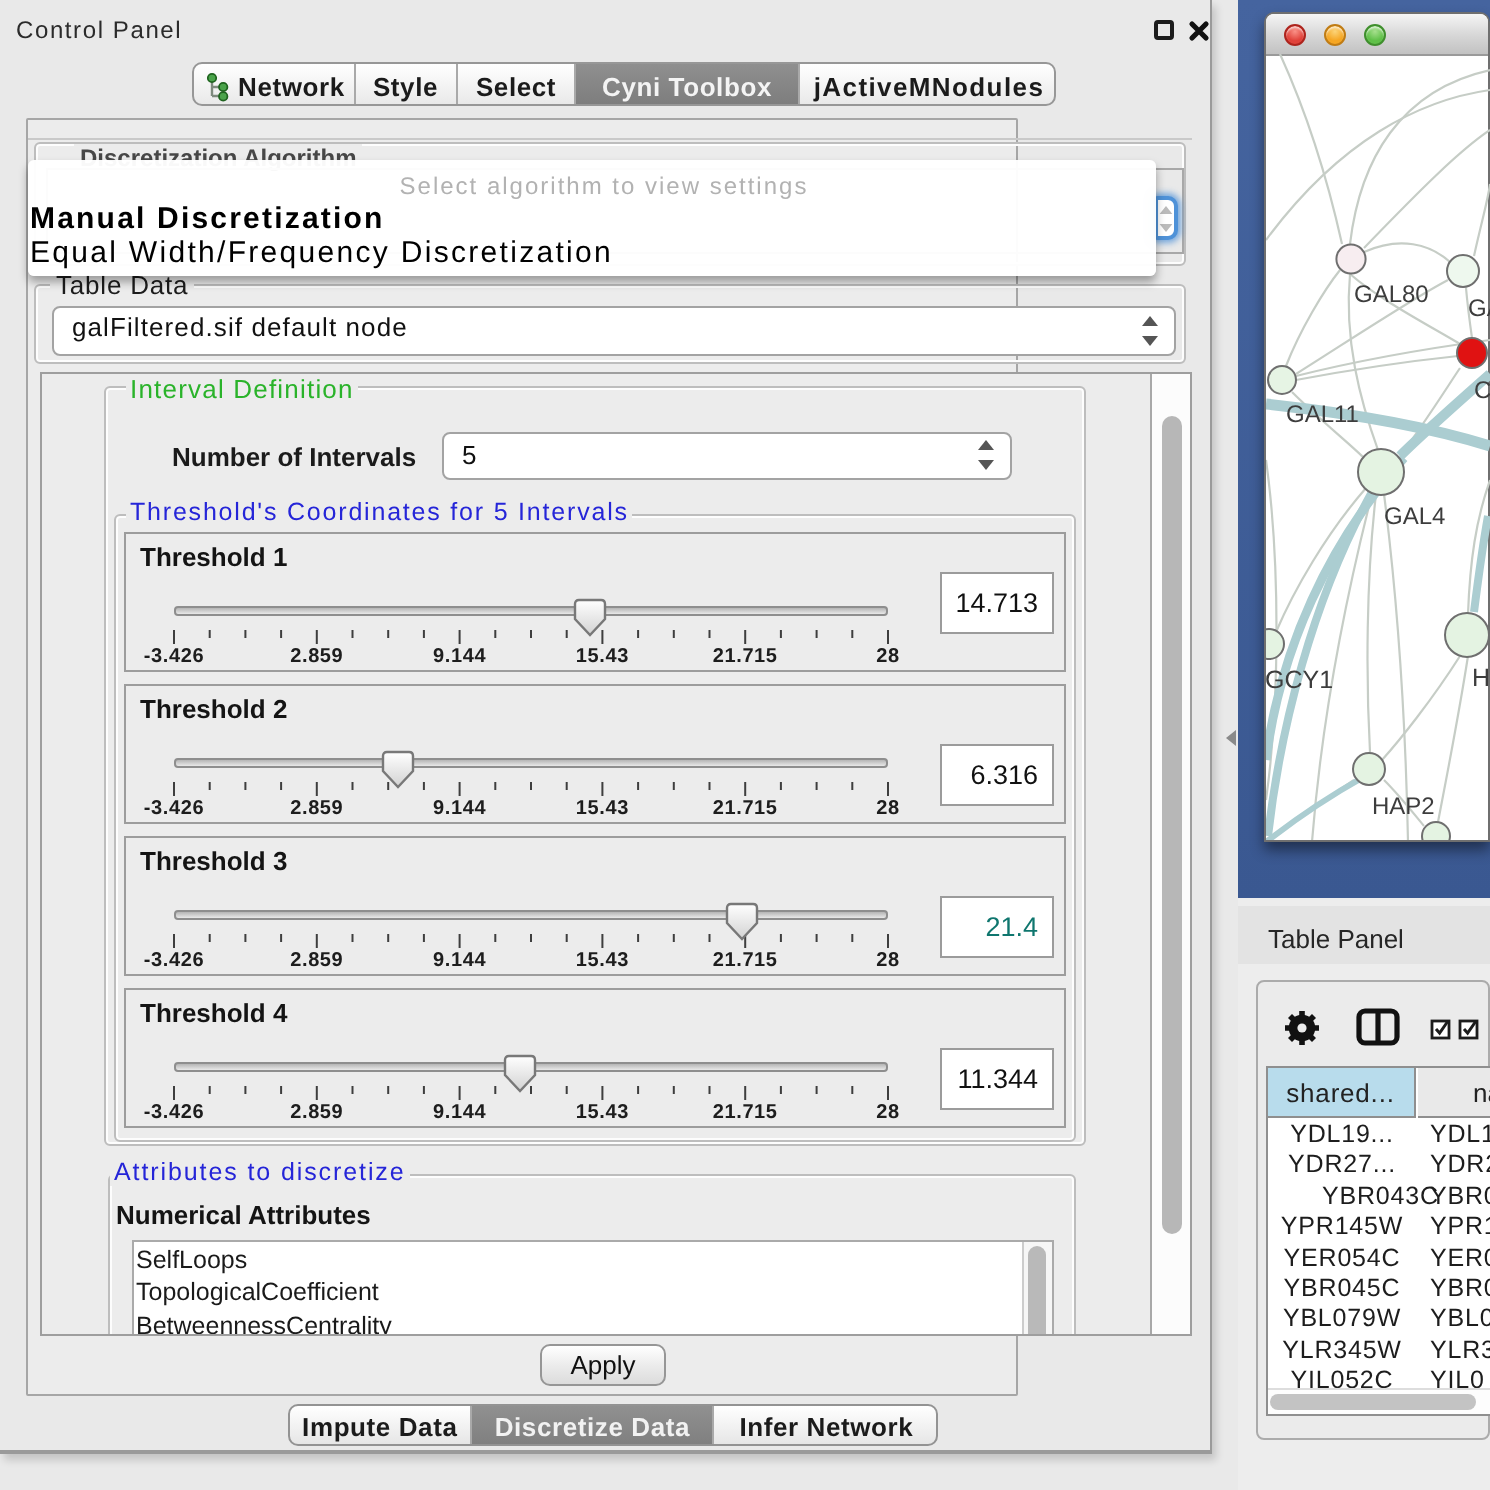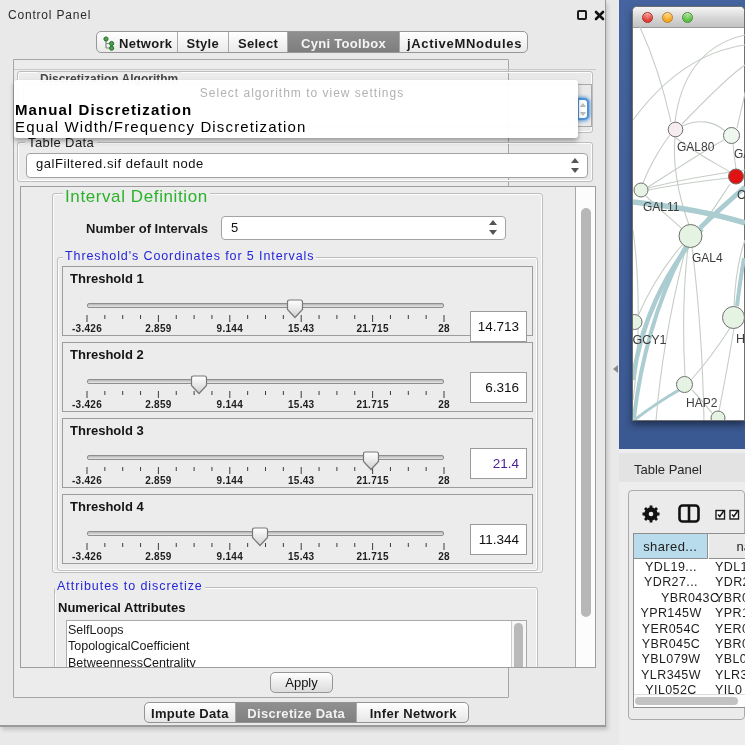--- a/index.html
+++ b/index.html
@@ -39,21 +39,21 @@
 <div class="abs" style="left:3px;top:82px;width:576px;height:40px;border:1px solid #bdbdbd;border-radius:3px;box-shadow:inset 0 0 0 1px #fdfdfd;"></div>
 <div class="abs" style="left:11px;top:75px;font-size:13px;letter-spacing:0.4px;color:#1c1c1c;background:#ececec;padding:0 3px;">Table Data</div>
 <div class="abs" style="left:12px;top:93px;width:562px;height:25px;background:#fff;border:1px solid #a3a3a3;border-radius:4px;"></div>
 <div class="abs" style="left:22px;top:96px;font-size:13px;letter-spacing:0.55px;color:#111;">galFiltered.sif default node</div>
 <svg class="abs" style="left:556px;top:98px;" width="10" height="15" viewBox="0 0 10 15">
         <path d="M5,0 L9,5 H1 Z" fill="#555"></path>
         <path d="M5,15 L1,10 H9 Z" fill="#555"></path>
       </svg>
 <div class="abs" style="left:6px;top:126px;width:576px;height:482px;border:1px solid #9e9e9e;background:#ececec;overflow:hidden;">
 <div class="abs" style="left:31px;top:6px;width:491px;height:380px;border:1px solid #bdbdbd;border-radius:3px;box-shadow:inset 0 0 0 1px #fdfdfd;"></div>
-<div class="abs" style="left:42px;top:0px;font-size:17px;letter-spacing:0.6px;color:#2ab32a;background:#ececec;padding:0 2px;">Interval Definition</div>
+<div class="abs" style="left:42px;top:0px;font-size:13px;letter-spacing:0.6px;color:#2ab32a;background:#ececec;padding:0 2px;">Interval Definition</div>
 <div class="abs" style="left:65px;top:34px;font-size:13px;font-weight:bold;color:#1b1b1b;">Number of Intervals</div>
 <div class="abs" style="left:200px;top:29px;width:285px;height:24px;background:#fff;border:1px solid #a3a3a3;border-radius:4px;"></div>
 <div class="abs" style="left:210px;top:33px;font-size:13px;color:#111;">5</div>
 <svg class="abs" style="left:467px;top:33px;" width="10" height="15" viewBox="0 0 10 15">
           <path d="M5,0 L9,5 H1 Z" fill="#555"></path>
           <path d="M5,15 L1,10 H9 Z" fill="#555"></path>
         </svg>
 <div class="abs" style="left:35.5px;top:70px;width:481px;height:314px;border:1px solid #bdbdbd;border-radius:3px;box-shadow:inset 0 0 0 1px #fdfdfd;"></div>
 <div class="abs" style="left:42px;top:62px;font-size:12.5px;letter-spacing:0.9px;color:#2525d8;background:#ececec;padding:0 2px;">Threshold's Coordinates for 5 Intervals</div>
 <div class="abs" style="left:41px;top:79px;width:471px;height:70px;border:1px solid #9c9c9c;background:#ececec;">
@@ -70,21 +70,21 @@
           <div class="abs" style="left:351.0px;top:56px;width:60px;text-align:center;font-size:10px;font-weight:bold;letter-spacing:0.3px;color:#1d1d1d;">28</div>
           <svg class="abs" style="left:222.5px;top:31.5px;" width="18" height="20" viewBox="0 0 18 20">
             <defs>
               <linearGradient id="thg1" x1="0" y1="0" x2="0" y2="1">
                 <stop offset="0" stop-color="#ffffff"></stop>
                 <stop offset="1" stop-color="#d2d2d2"></stop>
               </linearGradient>
             </defs>
             <path d="M3.5,1 H14.5 Q16.5,1 16.5,3 V10.5 L9,18.5 L1.5,10.5 V3 Q1.5,1 3.5,1 Z" fill="url(#thg1)" stroke="#787878" stroke-width="1.2"></path>
           </svg>
-          <div class="abs" style="left:407px;top:44px;width:57px;height:31px;background:#fff;border:1px solid #9b9b9b;font-size:13.5px;color:#111;text-align:right;line-height:29px;padding-right:7px;">14.713</div>
+          <div class="abs" style="left:407px;top:19px;width:57px;height:31px;background:#fff;border:1px solid #9b9b9b;font-size:13.5px;color:#111;text-align:right;line-height:29px;padding-right:7px;">14.713</div>
         </div>
 <div class="abs" style="left:41px;top:155px;width:471px;height:70px;border:1px solid #9c9c9c;background:#ececec;">
           <div class="abs" style="left:7px;top:4px;font-size:13px;font-weight:bold;color:#141414;">Threshold 2</div>
           <div class="abs" style="left:24px;top:36px;width:357px;height:5px;border:1px solid #8e8e8e;border-radius:2px;background:linear-gradient(#b5b5b5,#e8e8e8);"></div>
           <svg class="abs" style="left:0;top:47.5px;" width="471" height="9" viewBox="0 0 471 9">
             <path d="M24.0,0V7 M41.85,0V4 M59.70,0V4 M77.55,0V4 M95.4,0V7 M113.25,0V4 M131.10,0V4 M148.95,0V4 M166.8,0V7 M184.65,0V4 M202.50,0V4 M220.35,0V4 M238.2,0V7 M256.05,0V4 M273.90,0V4 M291.75,0V4 M309.6,0V7 M327.45,0V4 M345.30,0V4 M363.15,0V4 M381.0,0V7" stroke="#3e3e3e" stroke-width="1"></path>
           </svg>
           <div class="abs" style="left:-6.0px;top:56px;width:60px;text-align:center;font-size:10px;font-weight:bold;letter-spacing:0.3px;color:#1d1d1d;">-3.426</div>
           <div class="abs" style="left:65.4px;top:56px;width:60px;text-align:center;font-size:10px;font-weight:bold;letter-spacing:0.3px;color:#1d1d1d;">2.859</div>
           <div class="abs" style="left:136.8px;top:56px;width:60px;text-align:center;font-size:10px;font-weight:bold;letter-spacing:0.3px;color:#1d1d1d;">9.144</div>
@@ -116,21 +116,21 @@
           <div class="abs" style="left:351.0px;top:56px;width:60px;text-align:center;font-size:10px;font-weight:bold;letter-spacing:0.3px;color:#1d1d1d;">28</div>
           <svg class="abs" style="left:299.0px;top:31.5px;" width="18" height="20" viewBox="0 0 18 20">
             <defs>
               <linearGradient id="thg3" x1="0" y1="0" x2="0" y2="1">
                 <stop offset="0" stop-color="#ffffff"></stop>
                 <stop offset="1" stop-color="#d2d2d2"></stop>
               </linearGradient>
             </defs>
             <path d="M3.5,1 H14.5 Q16.5,1 16.5,3 V10.5 L9,18.5 L1.5,10.5 V3 Q1.5,1 3.5,1 Z" fill="url(#thg3)" stroke="#787878" stroke-width="1.2"></path>
           </svg>
-          <div class="abs" style="left:407px;top:29px;width:57px;height:31px;background:#fff;border:1px solid #9b9b9b;font-size:13.5px;color:#4c1d95;text-align:right;line-height:29px;padding-right:7px;">21.4</div>
+          <div class="abs" style="left:407px;top:29px;width:57px;height:31px;background:#fff;border:1px solid #9b9b9b;font-size:13.5px;color:#0f766e;text-align:right;line-height:29px;padding-right:7px;">21.4</div>
         </div>
 <div class="abs" style="left:41px;top:307px;width:471px;height:70px;border:1px solid #9c9c9c;background:#ececec;">
           <div class="abs" style="left:7px;top:4px;font-size:13px;font-weight:bold;color:#141414;">Threshold 4</div>
           <div class="abs" style="left:24px;top:36px;width:357px;height:5px;border:1px solid #8e8e8e;border-radius:2px;background:linear-gradient(#b5b5b5,#e8e8e8);"></div>
           <svg class="abs" style="left:0;top:47.5px;" width="471" height="9" viewBox="0 0 471 9">
             <path d="M24.0,0V7 M41.85,0V4 M59.70,0V4 M77.55,0V4 M95.4,0V7 M113.25,0V4 M131.10,0V4 M148.95,0V4 M166.8,0V7 M184.65,0V4 M202.50,0V4 M220.35,0V4 M238.2,0V7 M256.05,0V4 M273.90,0V4 M291.75,0V4 M309.6,0V7 M327.45,0V4 M345.30,0V4 M363.15,0V4 M381.0,0V7" stroke="#3e3e3e" stroke-width="1"></path>
           </svg>
           <div class="abs" style="left:-6.0px;top:56px;width:60px;text-align:center;font-size:10px;font-weight:bold;letter-spacing:0.3px;color:#1d1d1d;">-3.426</div>
           <div class="abs" style="left:65.4px;top:56px;width:60px;text-align:center;font-size:10px;font-weight:bold;letter-spacing:0.3px;color:#1d1d1d;">2.859</div>
           <div class="abs" style="left:136.8px;top:56px;width:60px;text-align:center;font-size:10px;font-weight:bold;letter-spacing:0.3px;color:#1d1d1d;">9.144</div>

